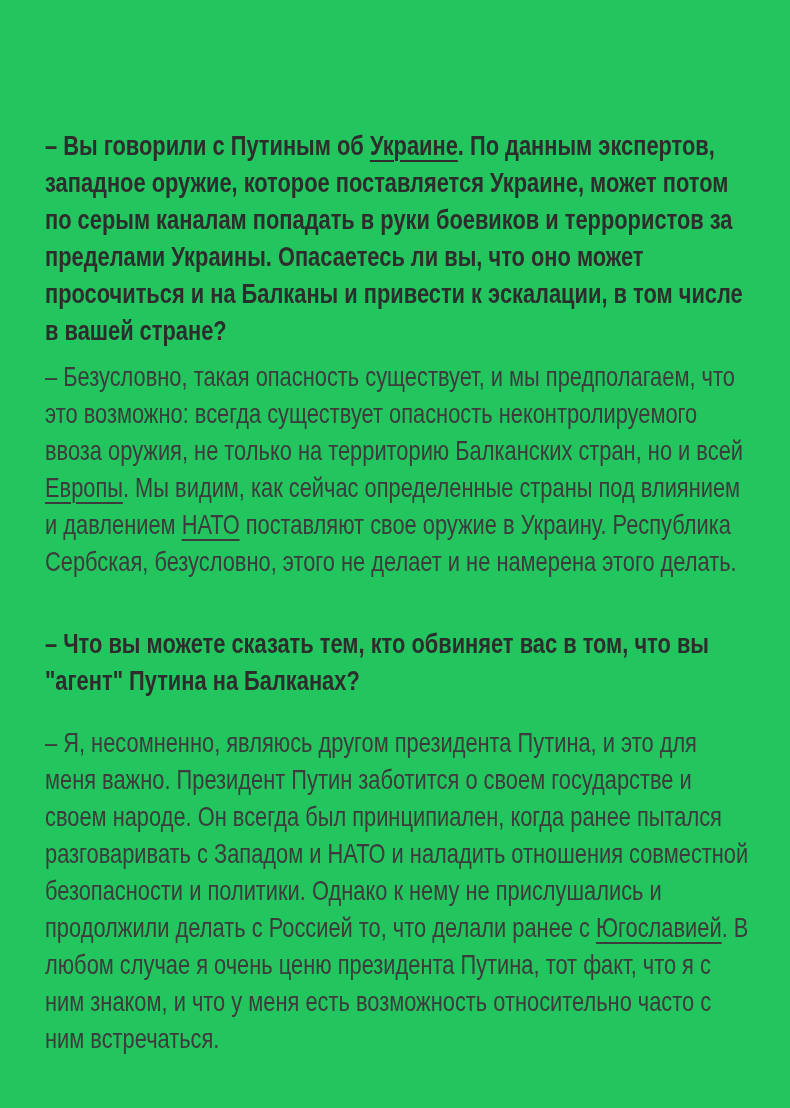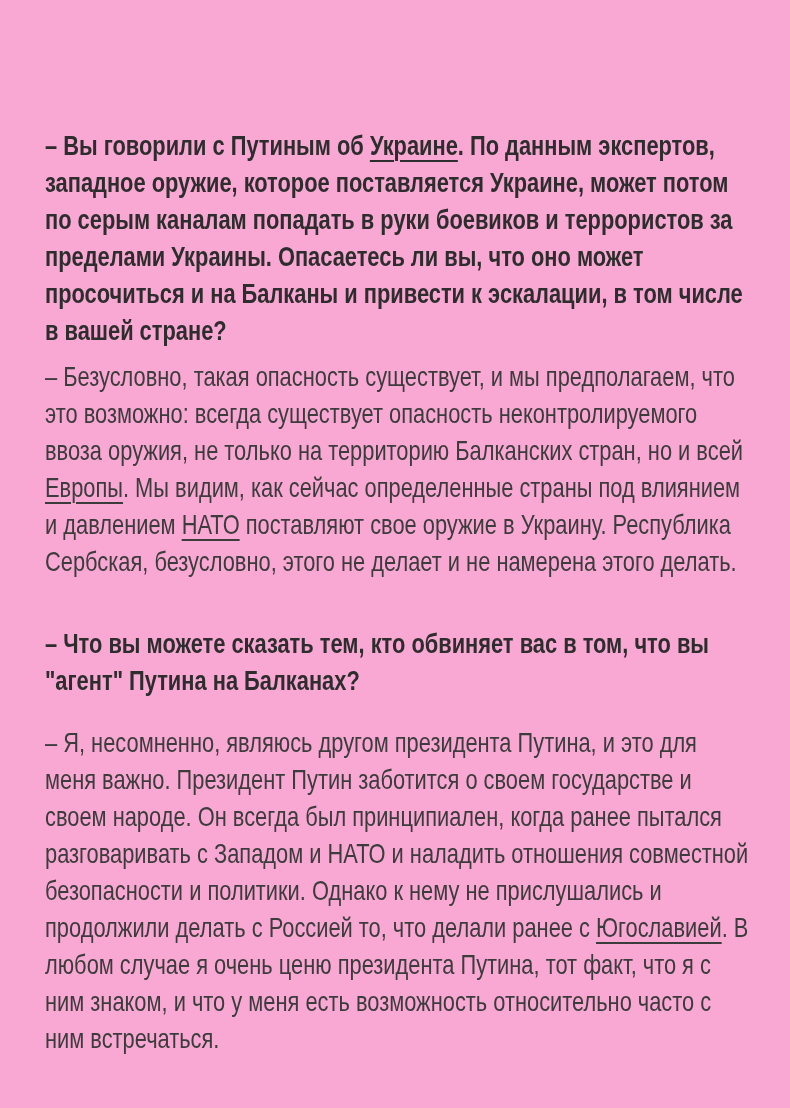--- a/index.html
+++ b/index.html
@@ -8,21 +8,21 @@
     width: 790px;
     height: 1108px;
     background: #ffffff;
     overflow: hidden;
     font-family: "Liberation Sans", sans-serif;
   }
   .page {
     position: relative;
     width: 790px;
     height: 1108px;
-    background: #f9a8d4;
+    background: #22c55e;
     overflow: hidden;
   }
   
   .interview {
     position: absolute;
     left: 45px;
     top: 127px;
     width: 904px;
     transform: scaleX(0.78);
     transform-origin: 0 0;

